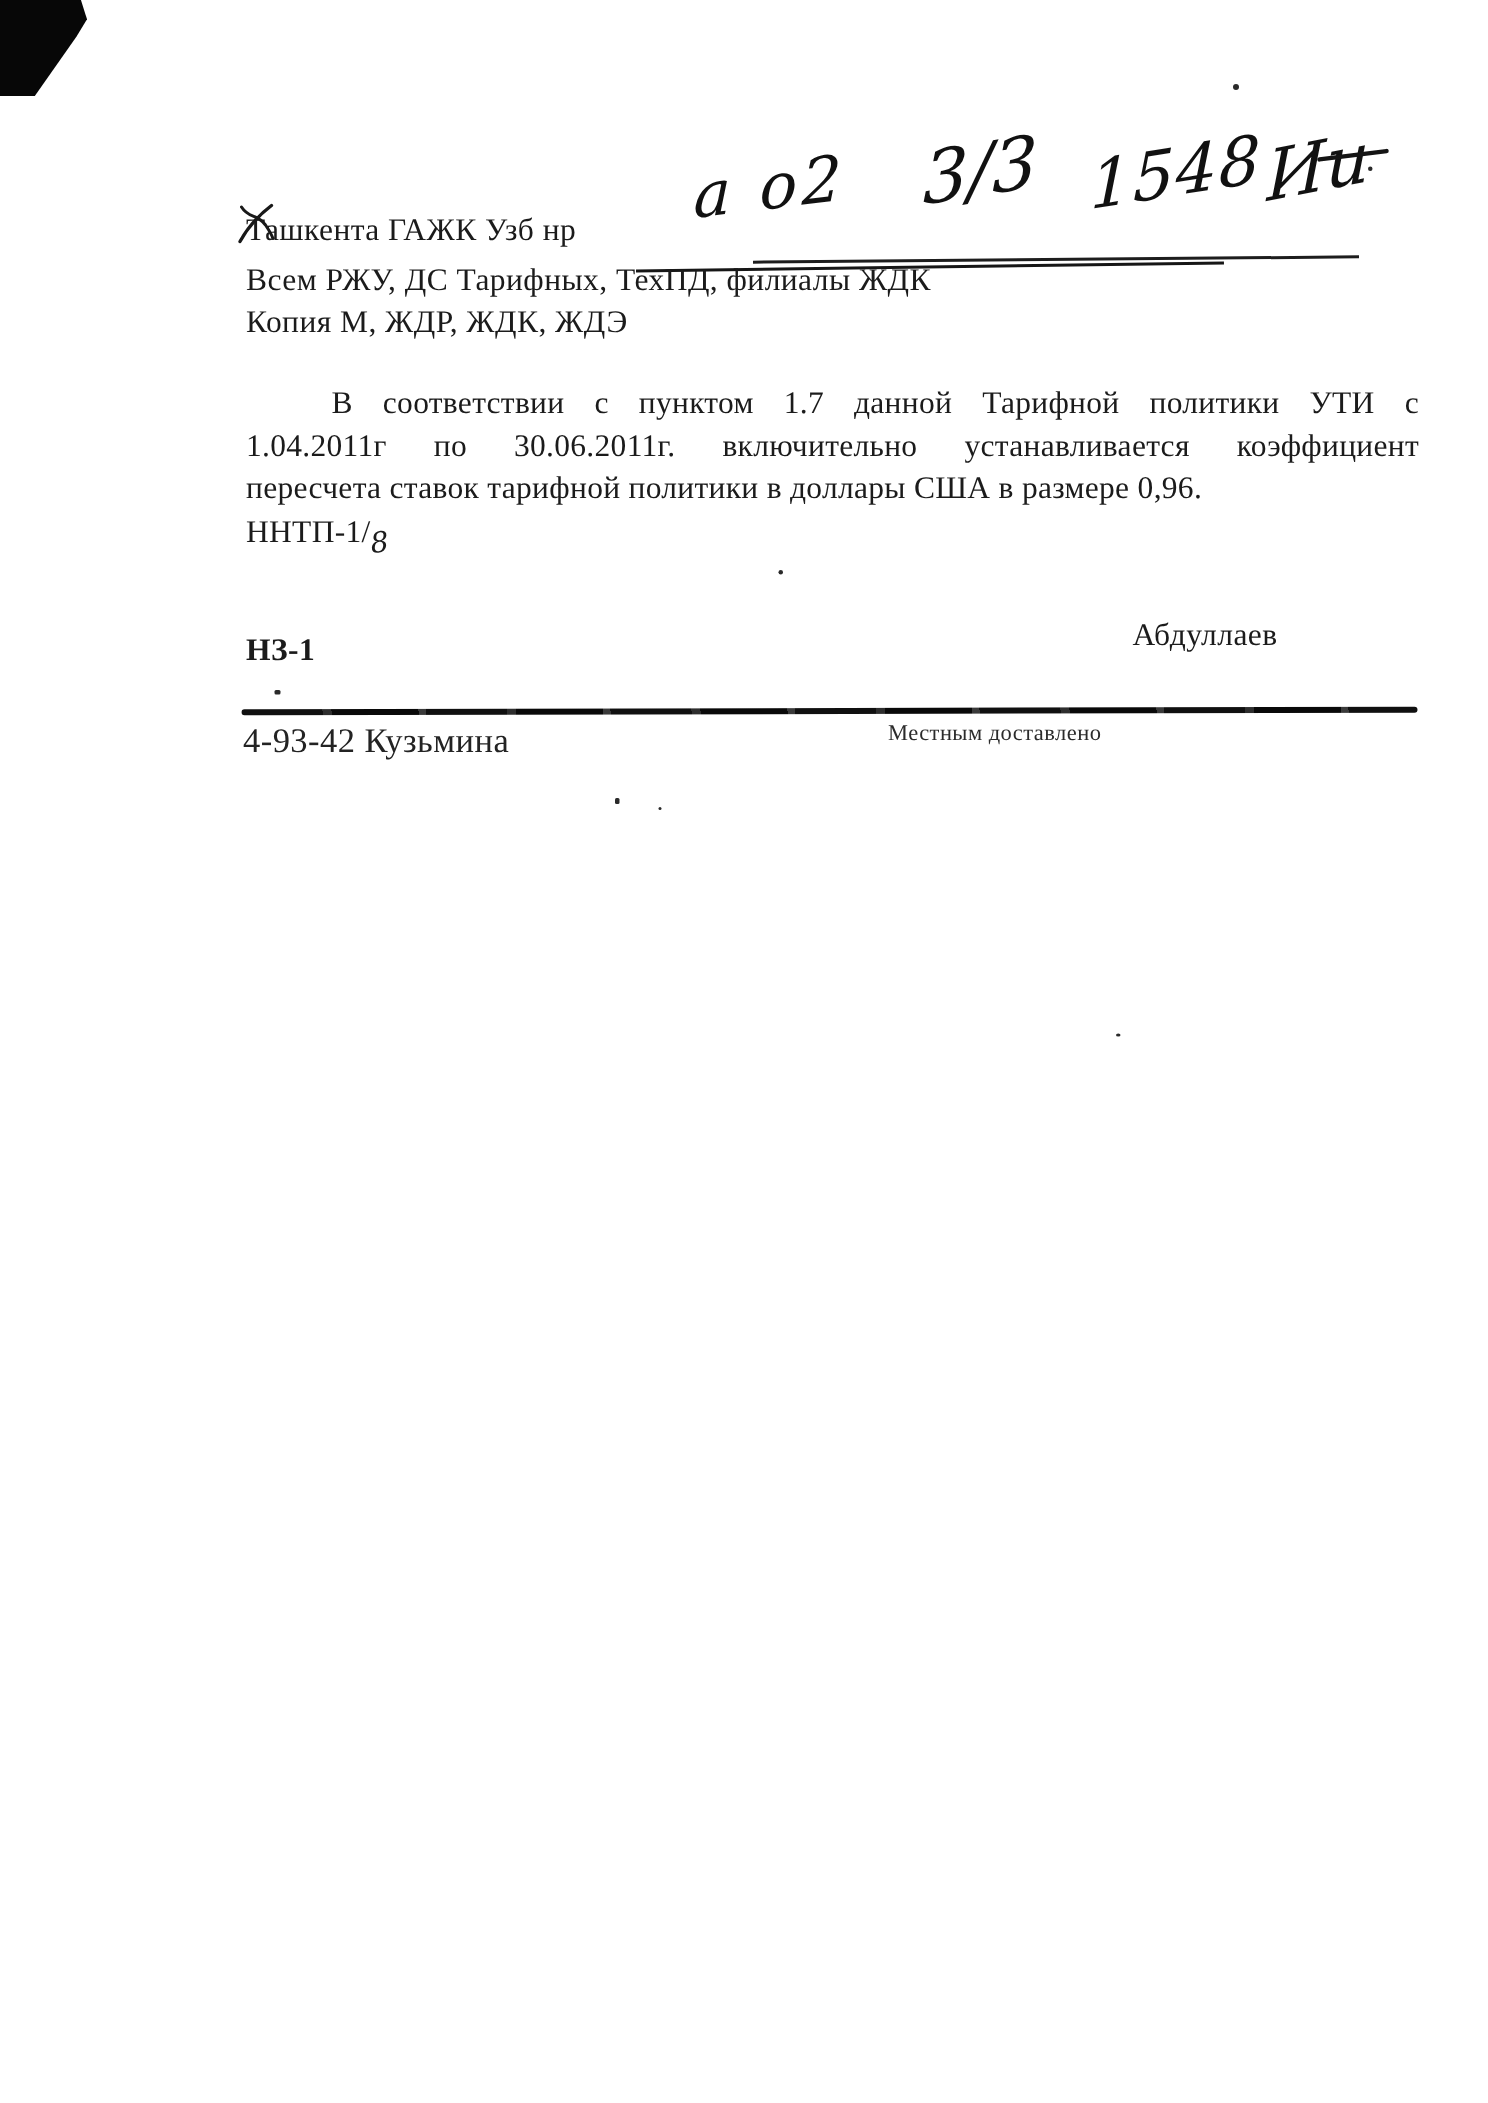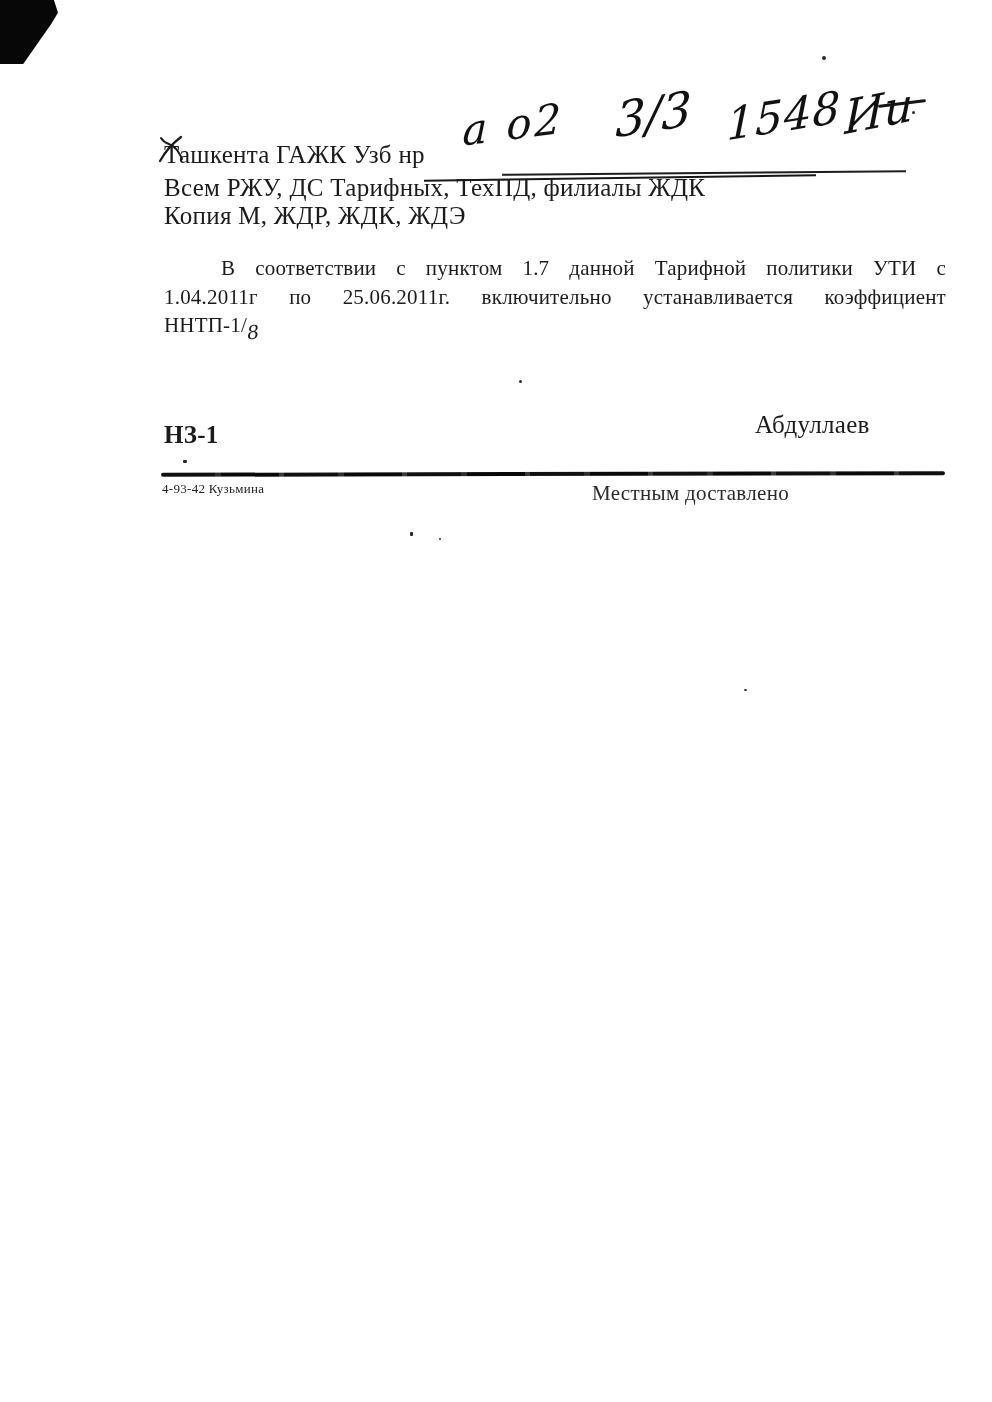--- a/index.html
+++ b/index.html
@@ -14,21 +14,21 @@
     font-family: "Liberation Serif", serif;
     color: var(--ink);
   }
   
   .corner-artifact {
     position: absolute; left: 0; top: 0;
     width: 58px; height: 64px;
     background: #070707;
     clip-path: polygon(0 0, 93% 0, 100% 20%, 88% 38%, 40% 100%, 0 100%);
   }
-  .typed { position: absolute; font-size: 25px; letter-spacing: 0.3px; white-space: nowrap; }
+  .typed { position: absolute; font-size: 21px; letter-spacing: 0.3px; white-space: nowrap; }
   .hdr-line1 { left: 164px; top: 141px; }
   .hdr-line2 { left: 164px; top: 174px; }
   .hdr-line3 { left: 164px; top: 202px; }
 
   
   .hand {
     position: absolute;
     font-family: "DejaVu Serif", serif;
     font-style: italic;
     color: #111;
@@ -65,22 +65,22 @@
   .signer-name  { left: 755px; top: 411px; }
 
   
   .footer-rule {
     position: absolute; left: 161px; top: 472px; width: 784px; height: 3.5px;
     background: repeating-linear-gradient(90deg,
       #101010 0 54px, #2e2e2e 54px 60px, #090909 60px 118px, #3a3a3a 118px 123px);
     transform: rotate(-0.12deg);
     border-radius: 2px;
   }
-  .footer-left  { left: 162px; top: 481px; font-size: 13px; color: #232323; }
-  .footer-right { left: 592px; top: 481px; font-size: 21px; color: #2b2b2b; }
+  .footer-left  { left: 162px; top: 481px; font-size: 23px; color: #232323; }
+  .footer-right { left: 592px; top: 481px; font-size: 15px; color: #2b2b2b; }
 
   
   .speck { position: absolute; background: #2a2a2a; border-radius: 50%; }
   .sp1 { left: 822px; top: 56px;  width: 4px; height: 4px; }
   .sp2 { left: 912px; top: 111px; width: 3px; height: 3px; }
   .sp3 { left: 519px; top: 380px; width: 3px; height: 3px; }
   .sp4 { left: 183px; top: 460px; width: 4px; height: 3px; border-radius: 1px; }
   .sp5 { left: 410px; top: 532px; width: 3px; height: 4px; border-radius: 1px; }
   .sp6 { left: 439px; top: 538px; width: 2px; height: 2px; }
   .sp7 { left: 744px; top: 689px; width: 3px; height: 2px; }
@@ -104,21 +104,22 @@
   <div class="typed hdr-line1">Ташкента ГАЖК Узб нр</div>
   <svg class="scribble" width="28" height="30" viewBox="0 0 28 30">
     <path d="M3 27 C8 18 16 9 24 3" stroke="#191919" stroke-width="2.2" fill="none" stroke-linecap="round"></path>
     <path d="M4 4 C9 12 14 8 20 16 C22 19 24 22 25 25" stroke="#191919" stroke-width="2" fill="none" stroke-linecap="round"></path>
   </svg>
   <div class="typed hdr-line3">Копия М, ЖДР, ЖДК, ЖДЭ</div>
   <div class="typed hdr-line2">Всем РЖУ, ДС Тарифных, ТехПД, филиалы ЖДК</div>
 
   <div class="body-block">
     <div class="jline indent">В соответствии с пунктом 1.7 данной Тарифной политики УТИ с</div>
-    <div class="jline">1.04.2011г по 25.06.2011г. включительно устанавливается коэффициент</div>
+    <div class="jline">1.04.2011г по 30.06.2011г. включительно устанавливается коэффициент</div>
+    <div>пересчета ставок тарифной политики в доллары США в размере 0,96.</div>
     <div class="ref-line"><span>ННТП-1/</span><span class="ref-digit">8</span></div>
   </div>
 
   <div class="typed signoff-code">НЗ-1</div>
   <div class="typed signer-name">Абдуллаев</div>
 
   <div class="footer-rule"></div>
   <div class="typed footer-left">4-93-42 Кузьмина</div>
   <div class="typed footer-right">Местным доставлено</div>
 

